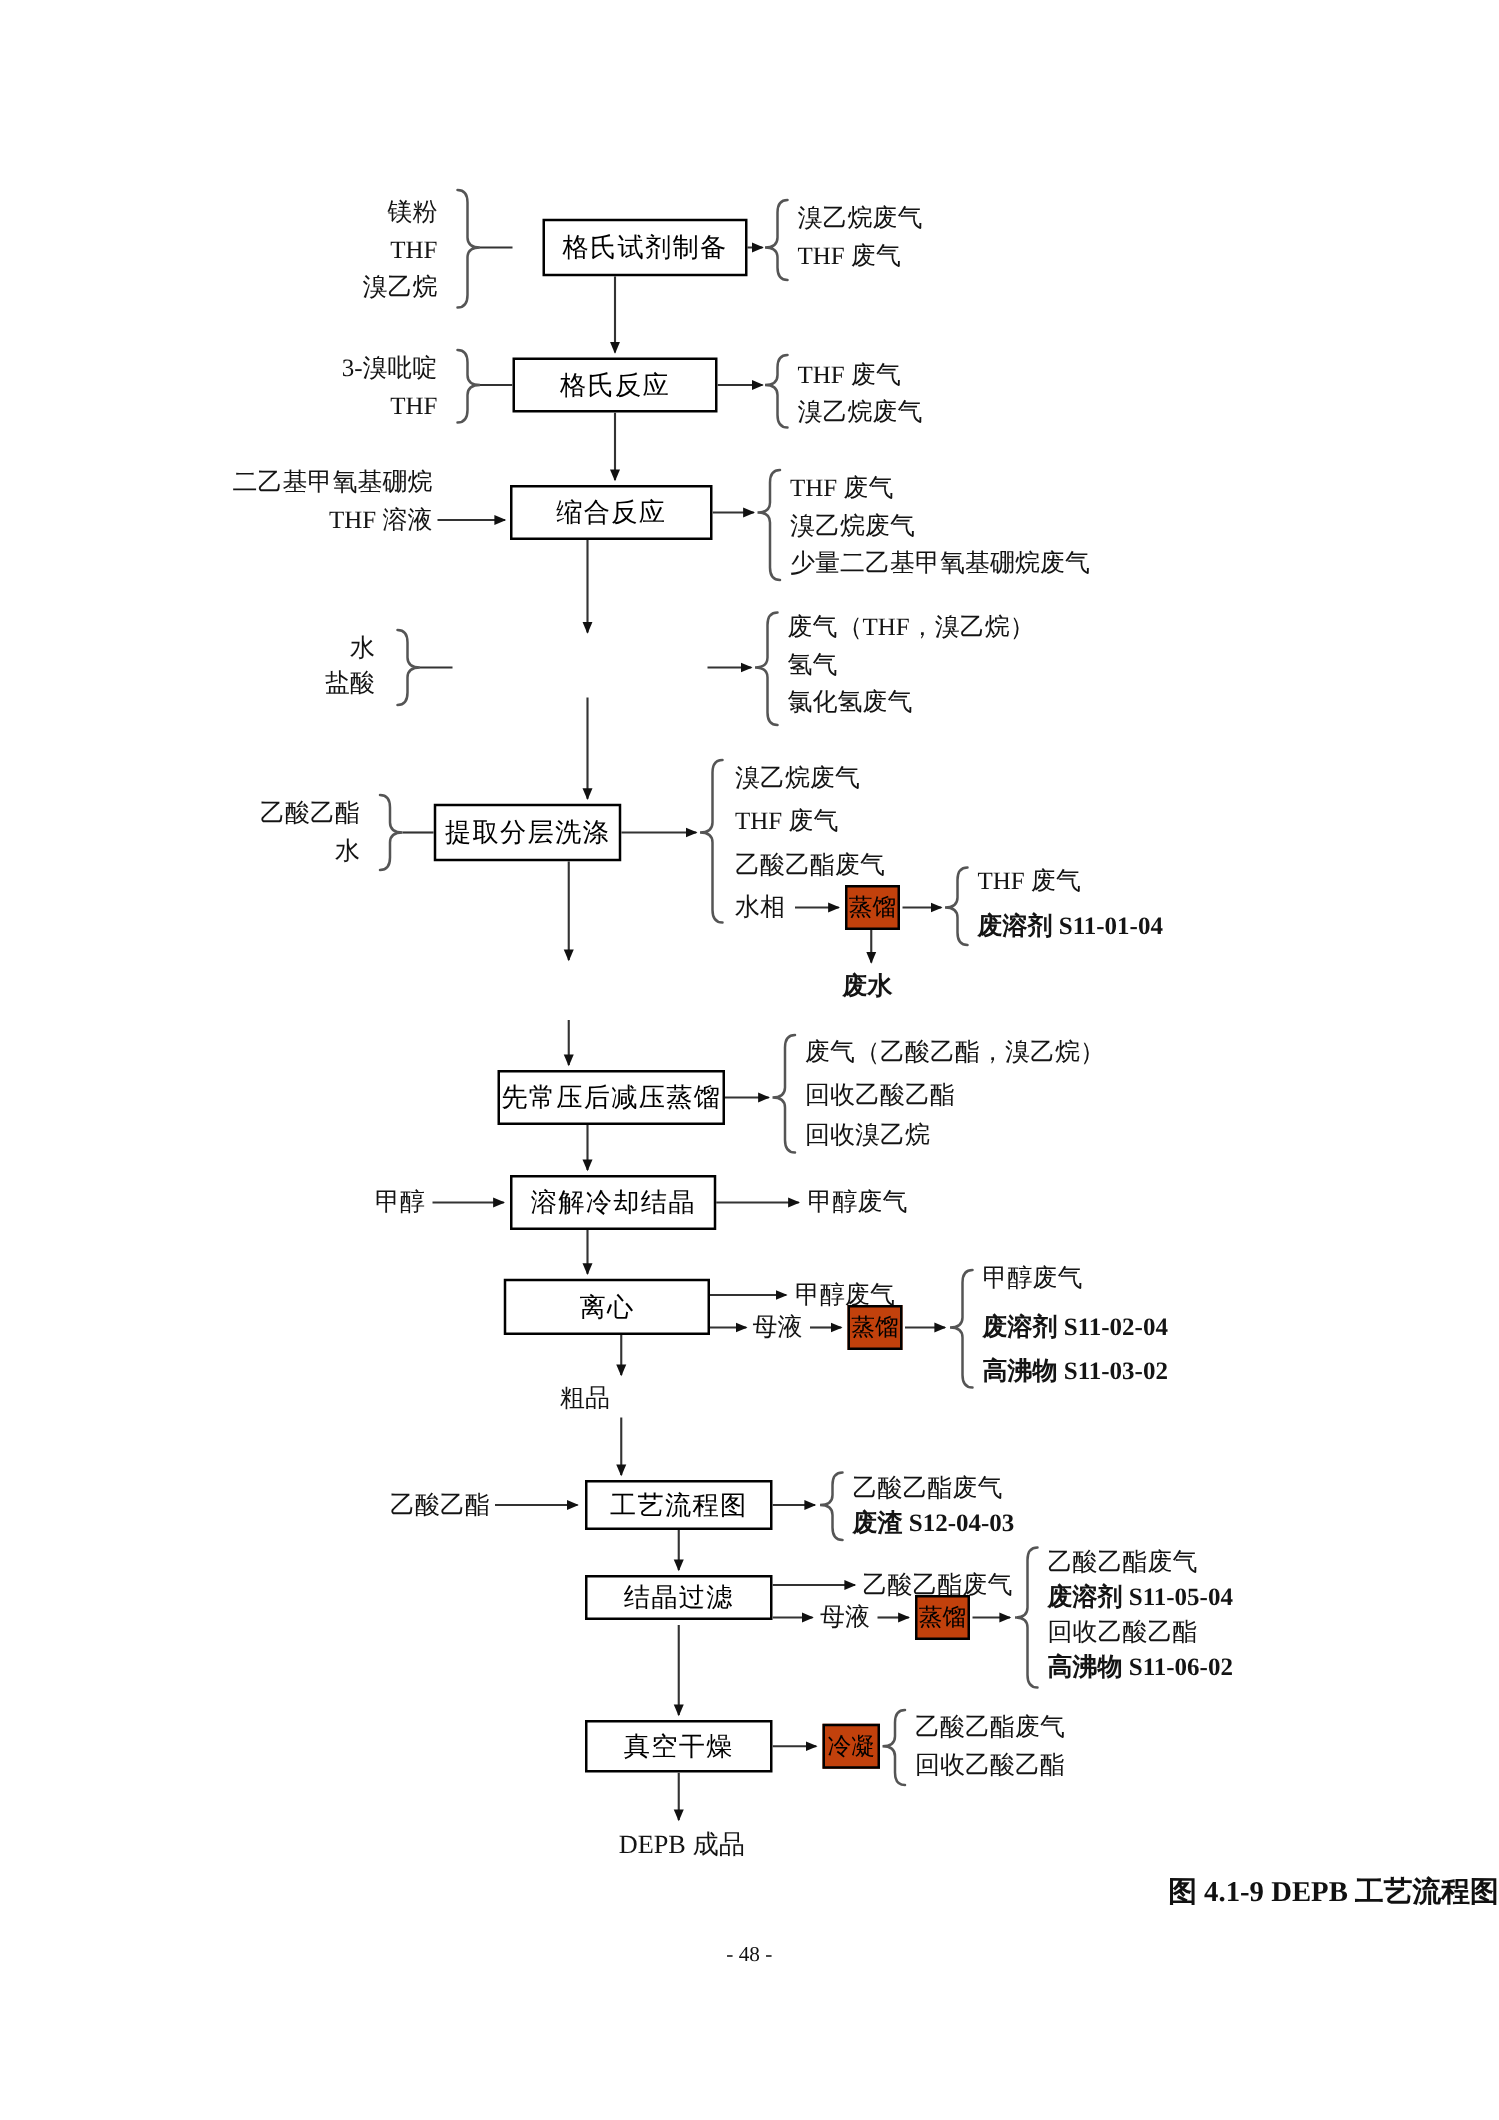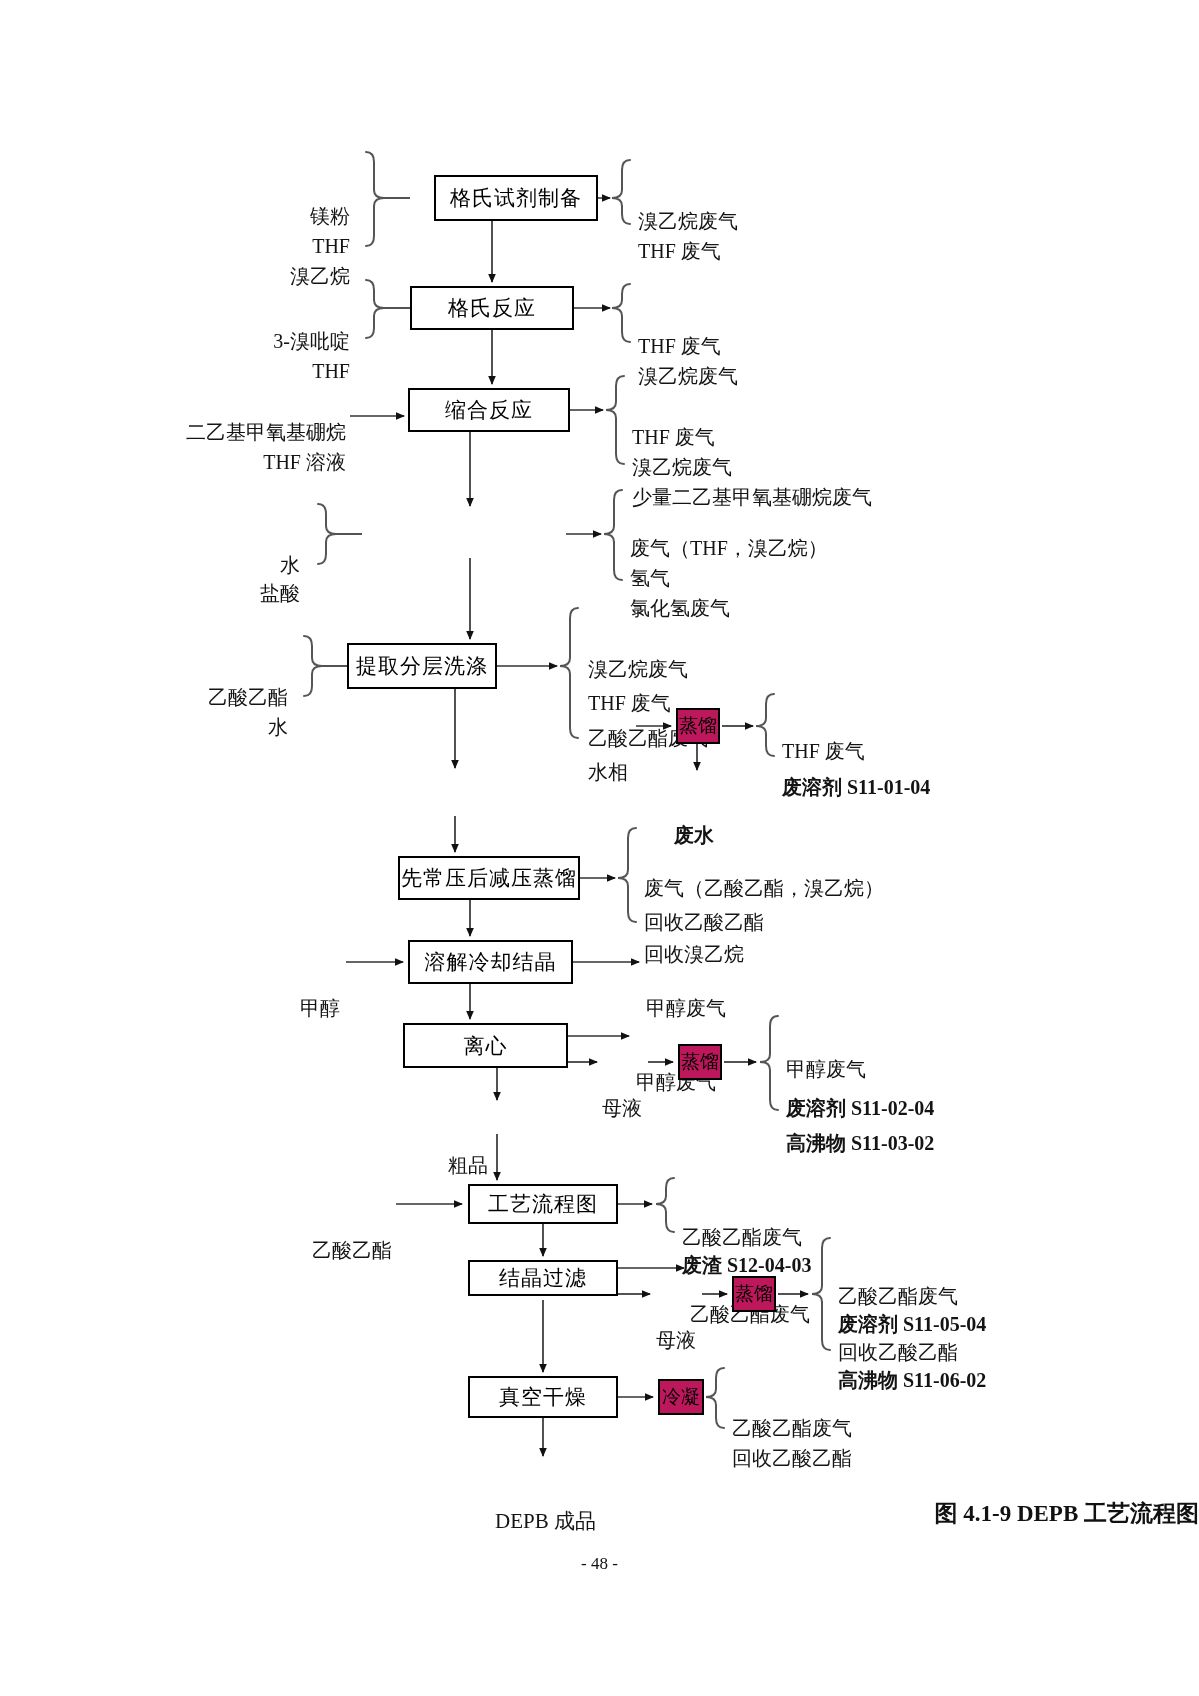--- a/index.html
+++ b/index.html
@@ -8,33 +8,33 @@
     width:1199px;height:1696px;
     background:#ffffff;
     font-family:"Liberation Serif","DejaVu Serif",serif;
     color:#111;
     overflow:hidden;
   }
   #lines{position:absolute;left:0;top:0;width:1199px;height:1696px;}
   .t{
     position:absolute;
     font-size:20px;line-height:26px;
-    white-space:nowrap;color:#141414;margin-top:46px;
+    white-space:nowrap;color:#141414;
   }
   .b{font-weight:bold;}
   .box{
     position:absolute;
     border:2px solid #000;background:#fff;
     display:flex;align-items:center;justify-content:center;
     font-size:21px;letter-spacing:1px;color:#000;
     box-sizing:border-box;
   }
   .sbox{
     position:absolute;
-    border:2px solid #000;background:#be185d;
+    border:2px solid #000;background:#c2410c;
     display:flex;align-items:center;justify-content:center;
     font-size:19px;color:#000;box-sizing:border-box;
   }
   .caption{
     position:absolute;left:0;width:1199px;text-align:right;
     font-size:23px;font-weight:bold;
   }
   .pagenum{
     position:absolute;left:0;width:1199px;text-align:center;
     font-size:17px;

